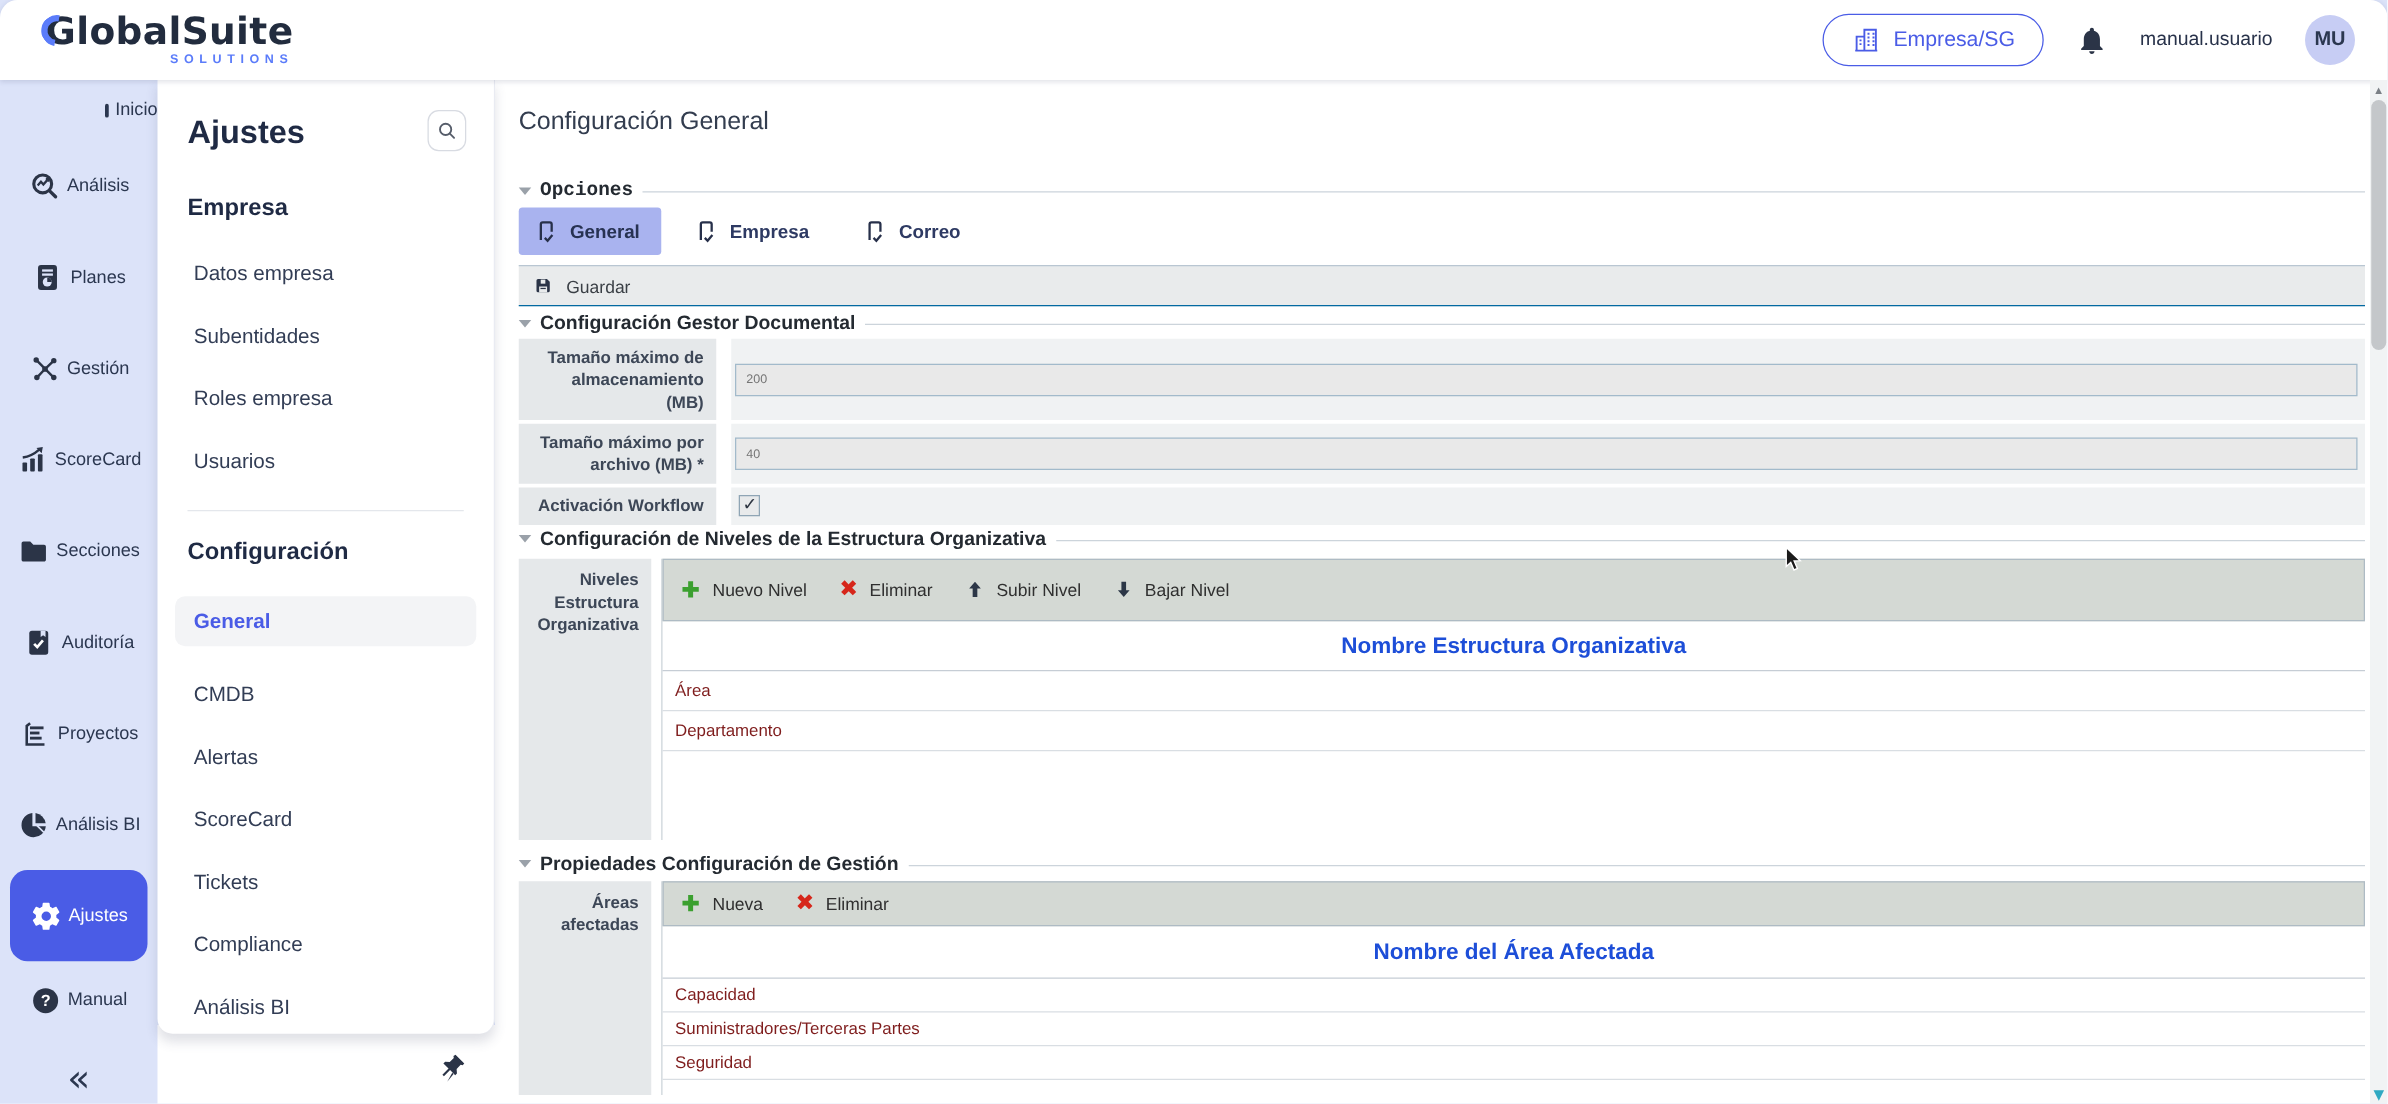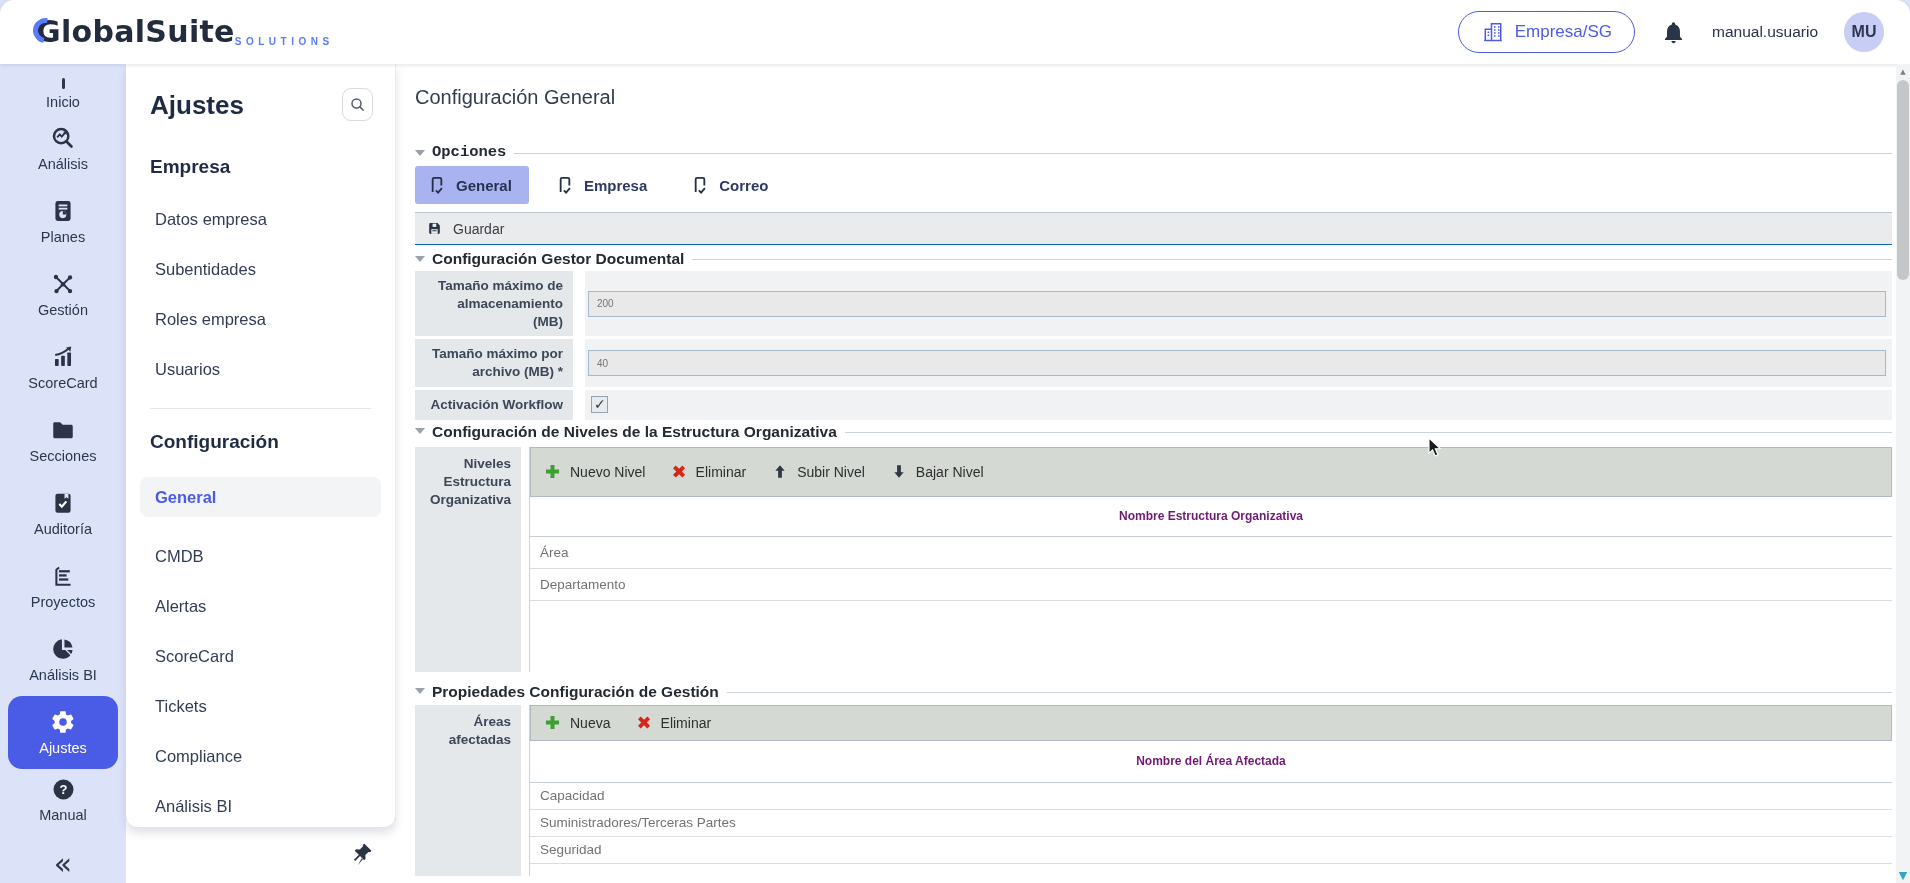--- a/index.html
+++ b/index.html
@@ -5,41 +5,41 @@
   * { box-sizing: border-box; margin: 0; padding: 0; }
   html,body { width:1910px; height:883px; }
   #app { position:relative; width:1910px; height:883px; background:#dce3f9;
          overflow:hidden; font-family:"Liberation Sans", sans-serif; color:#2b3550; }
 
   
   .topbar { position:absolute; left:0; top:0; width:1910px; height:64px; background:#fff;
             border-radius:14px 14px 0 0; box-shadow:0 1px 4px rgba(40,50,90,.14);
             display:flex; align-items:center; justify-content:space-between;
             padding:0 26px 0 36px; z-index:5; }
-  .logo { display:flex; flex-direction:row; line-height:1; }
+  .logo { display:flex; flex-direction:column; line-height:1; }
   .logo-main { font-size:30px; font-weight:700; color:#222c3e; letter-spacing:.3px;
                font-family:"DejaVu Sans",sans-serif; }
   .logo-g { position:relative; display:inline-block; }
   .logo-g::before { content:""; position:absolute; left:-3px; top:1px; width:15px; height:15px;
                     border-radius:50%; border:5px solid transparent;
                     border-left-color:#5b7cfa; border-top-color:#5b7cfa; transform:rotate(-35deg); }
   .logo-sub { font-size:10px; color:#5b7cfa; letter-spacing:4.5px; font-weight:700;
               align-self:flex-end; margin-top:2px; }
   .top-right { display:flex; align-items:center; gap:26px; }
   .company-pill { display:flex; align-items:center; gap:10px; border:1.5px solid #4a5ce6;
                   border-radius:999px; padding:8px 22px; color:#4a5ce6; font-size:17px;
                   background:#fff; cursor:pointer; }
   .username { font-size:15.5px; color:#28324a; }
   .avatar { width:40px; height:40px; border-radius:50%; background:#c7cdf4; color:#2b3750;
             font-weight:700; font-size:16px; display:flex; align-items:center; justify-content:center; }
 
   
   .rail { position:absolute; left:0; top:64px; width:126px; height:819px; background:#dce3f9;
           display:flex; flex-direction:column; z-index:1; }
-  .rail-item { height:73px; display:flex; flex-direction:column; align-items:center;
+  .rail-item { height:73px; display:flex; align-items:center;
                justify-content:center; gap:5px; font-size:14.5px; color:#2b3750; cursor:pointer; }
   .rail-item.first { height:46px; margin-top:2px; justify-content:flex-end; padding-bottom:2px; }
   .stub { width:3px; height:11px; background:#2b3750; border-radius:2px; }
   .rail-item.active { background:#4a5ce6; border-radius:14px; margin:0 8px; color:#fff; }
   .rail-manual { height:62px; }
   .rail-collapse { margin-top:18px; font-size:30px; color:#2b3750; text-align:center;
                    font-family:"DejaVu Sans",sans-serif; cursor:pointer; line-height:1; }
 
   
   .panel { position:absolute; left:126px; top:64px; width:270px; height:763px; background:#fff;
@@ -100,24 +100,24 @@
   .grid-row.g2 { margin-top:4px; height:171px; }
   .lbl.narrow { width:106px; margin-right:8px; align-items:flex-start; padding-top:8px; }
   .grid { flex:1; border-left:1px solid #ccd3d9; background:#fff; display:flex; flex-direction:column; }
   .grid-toolbar { height:50px; flex:none; background:#d4d9d4; border:1px solid #aebbc4;
                   display:flex; align-items:center; gap:26px; padding-left:13px; }
   .grid-row.g2 .grid-toolbar { height:36px; }
   .gbtn { display:flex; align-items:center; gap:9px; font-size:14px; color:#2f2f2f; cursor:pointer; }
   .x-glyph { color:#d6261a; font-weight:700; font-size:18px; line-height:1;
              font-family:"DejaVu Sans",sans-serif; }
   .thead { height:40px; flex:none; display:flex; align-items:center; justify-content:center;
-           font-size:12px; font-weight:700; color:#701a75; border-bottom:1px solid #c6cdd5; }
+           font-size:18px; font-weight:700; color:#1d4ed8; border-bottom:1px solid #c6cdd5; }
   .grid-row.g2 .thead { height:42px; }
   .trow { height:32px; flex:none; display:flex; align-items:center; padding-left:10px;
-          font-size:13.5px; color:#737373; border-bottom:1px solid #d9dee3; cursor:default; }
+          font-size:13.5px; color:#7f1d1d; border-bottom:1px solid #d9dee3; cursor:default; }
   .grid-row.g2 .trow { height:27px; }
   .tfill { flex:1; }
 
   
   .scrollbar { position:absolute; right:0; top:64px; width:14px; height:819px; background:#f1f3f4; z-index:6; }
   .scroll-up { height:15px; display:flex; align-items:center; justify-content:center; font-size:7px;
                color:#7a7f85; font-family:"DejaVu Sans",sans-serif; cursor:pointer; }
   .scroll-thumb { position:absolute; left:1px; top:16px; width:12px; height:200px;
                   background:#c4c7ca; border-radius:6px; cursor:pointer; }
   .scroll-down { position:absolute; bottom:1px; left:0; width:14px; text-align:center; font-size:11px;

